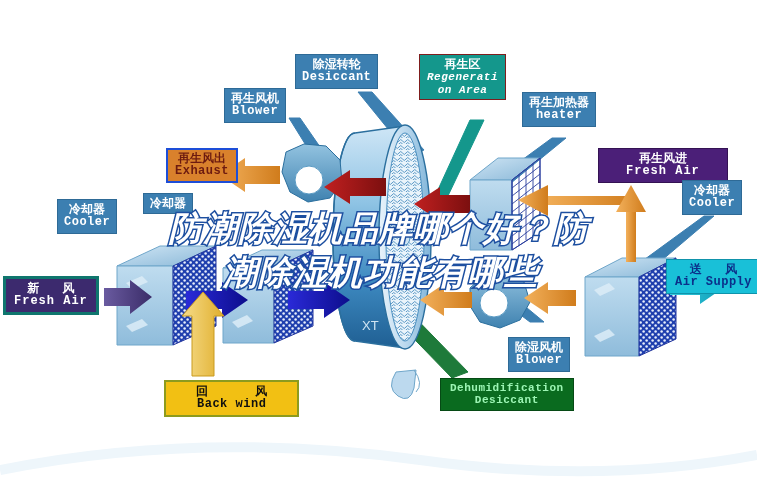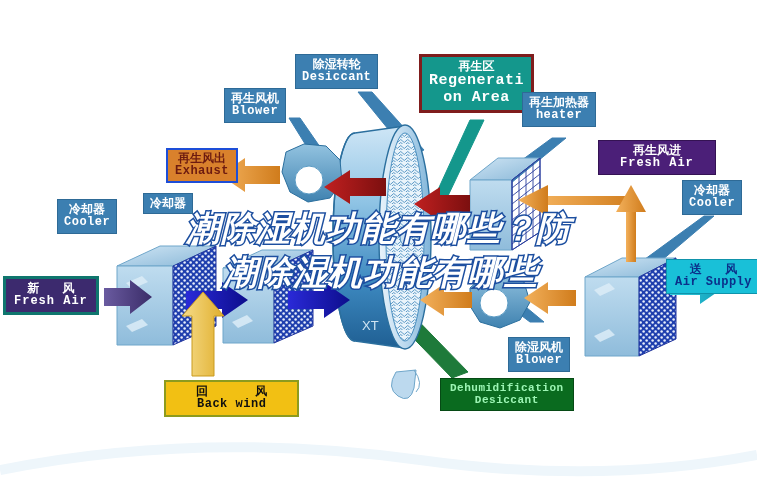--- a/index.html
+++ b/index.html
@@ -12,23 +12,23 @@
        letter-spacing:0px;white-space:nowrap;}
   .lbl .cn{display:block;font-family:"Liberation Sans",sans-serif;font-weight:bold;}
   .lbl .en{display:block;font-family:"Liberation Mono","DejaVu Sans Mono",monospace;font-weight:bold;}
 
   
   .blue{background:#3c7fb1;color:#ffffff;border:1px solid #2e6a96;}
   .blue .cn{font-size:12px;}
   .blue .en{font-size:12px;letter-spacing:.5px;}
 
   
-  .teal{background:#14978c;color:#ffffff;border:3px solid #7f1d1d;}
+  .teal{background:#14978c;color:#ffffff;border:1px solid #7f1d1d;}
   .teal .cn{font-size:12px;}
-  .teal .en{font-size:15px;letter-spacing:.5px;}
+  .teal .en{font-size:11px;letter-spacing:.5px;font-style:italic;}
 
   
   .orange{background:#d9812c;color:#6d1b10;border:2px solid #1d4ed8;}
   .orange .cn{font-size:12px;}
   .orange .en{font-size:12px;letter-spacing:.5px;}
 
   
   .purple{background:#3c2a6e;color:#ffffff;border:3px solid #0f766e;}
   .purple .cn{font-size:12px;letter-spacing:10px;padding-left:10px;}
   .purple .en{font-size:12px;letter-spacing:1px;}
@@ -271,21 +271,21 @@
   <div class="lbl blue" style="left:522px;top:92px;padding:3px 6px;">
     <span class="cn">再生加热器</span>
     <span class="en">heater</span>
   </div>
 
   <div class="lbl orange" style="left:166px;top:148px;padding:2px 7px;">
     <span class="cn">再生风出</span>
     <span class="en">Exhaust</span>
   </div>
 
-  <div class="lbl purple2" style="left:598px;top:140px;padding:3px 21px;">
+  <div class="lbl purple2" style="left:598px;top:148px;padding:3px 27px;">
     <span class="cn">再生风进</span>
     <span class="en">Fresh Air</span>
   </div>
 
   <div class="lbl blue" style="left:682px;top:180px;padding:3px 6px;">
     <span class="cn">冷却器</span>
     <span class="en">Cooler</span>
   </div>
 
   <div class="lbl blue" style="left:57px;top:199px;padding:3px 6px;">
@@ -318,17 +318,17 @@
   </div>
 
   <div class="lbl cyan" style="left:666px;top:259px;padding:3px 8px;">
     <span class="cn">送 风</span>
     <span class="en">Air Supply</span>
   </div>
 
   <div class="wm" style="left:362px;top:318px;">XT</div>
 
   <div id="headline">
-    <span class="l1">潮除湿机功能有哪些？防</span>
+    <span class="l1">防潮除湿机品牌哪个好？防</span>
     <span class="l2">潮除湿机功能有哪些</span>
   </div>
 
 </div>
 
 </body></html>

